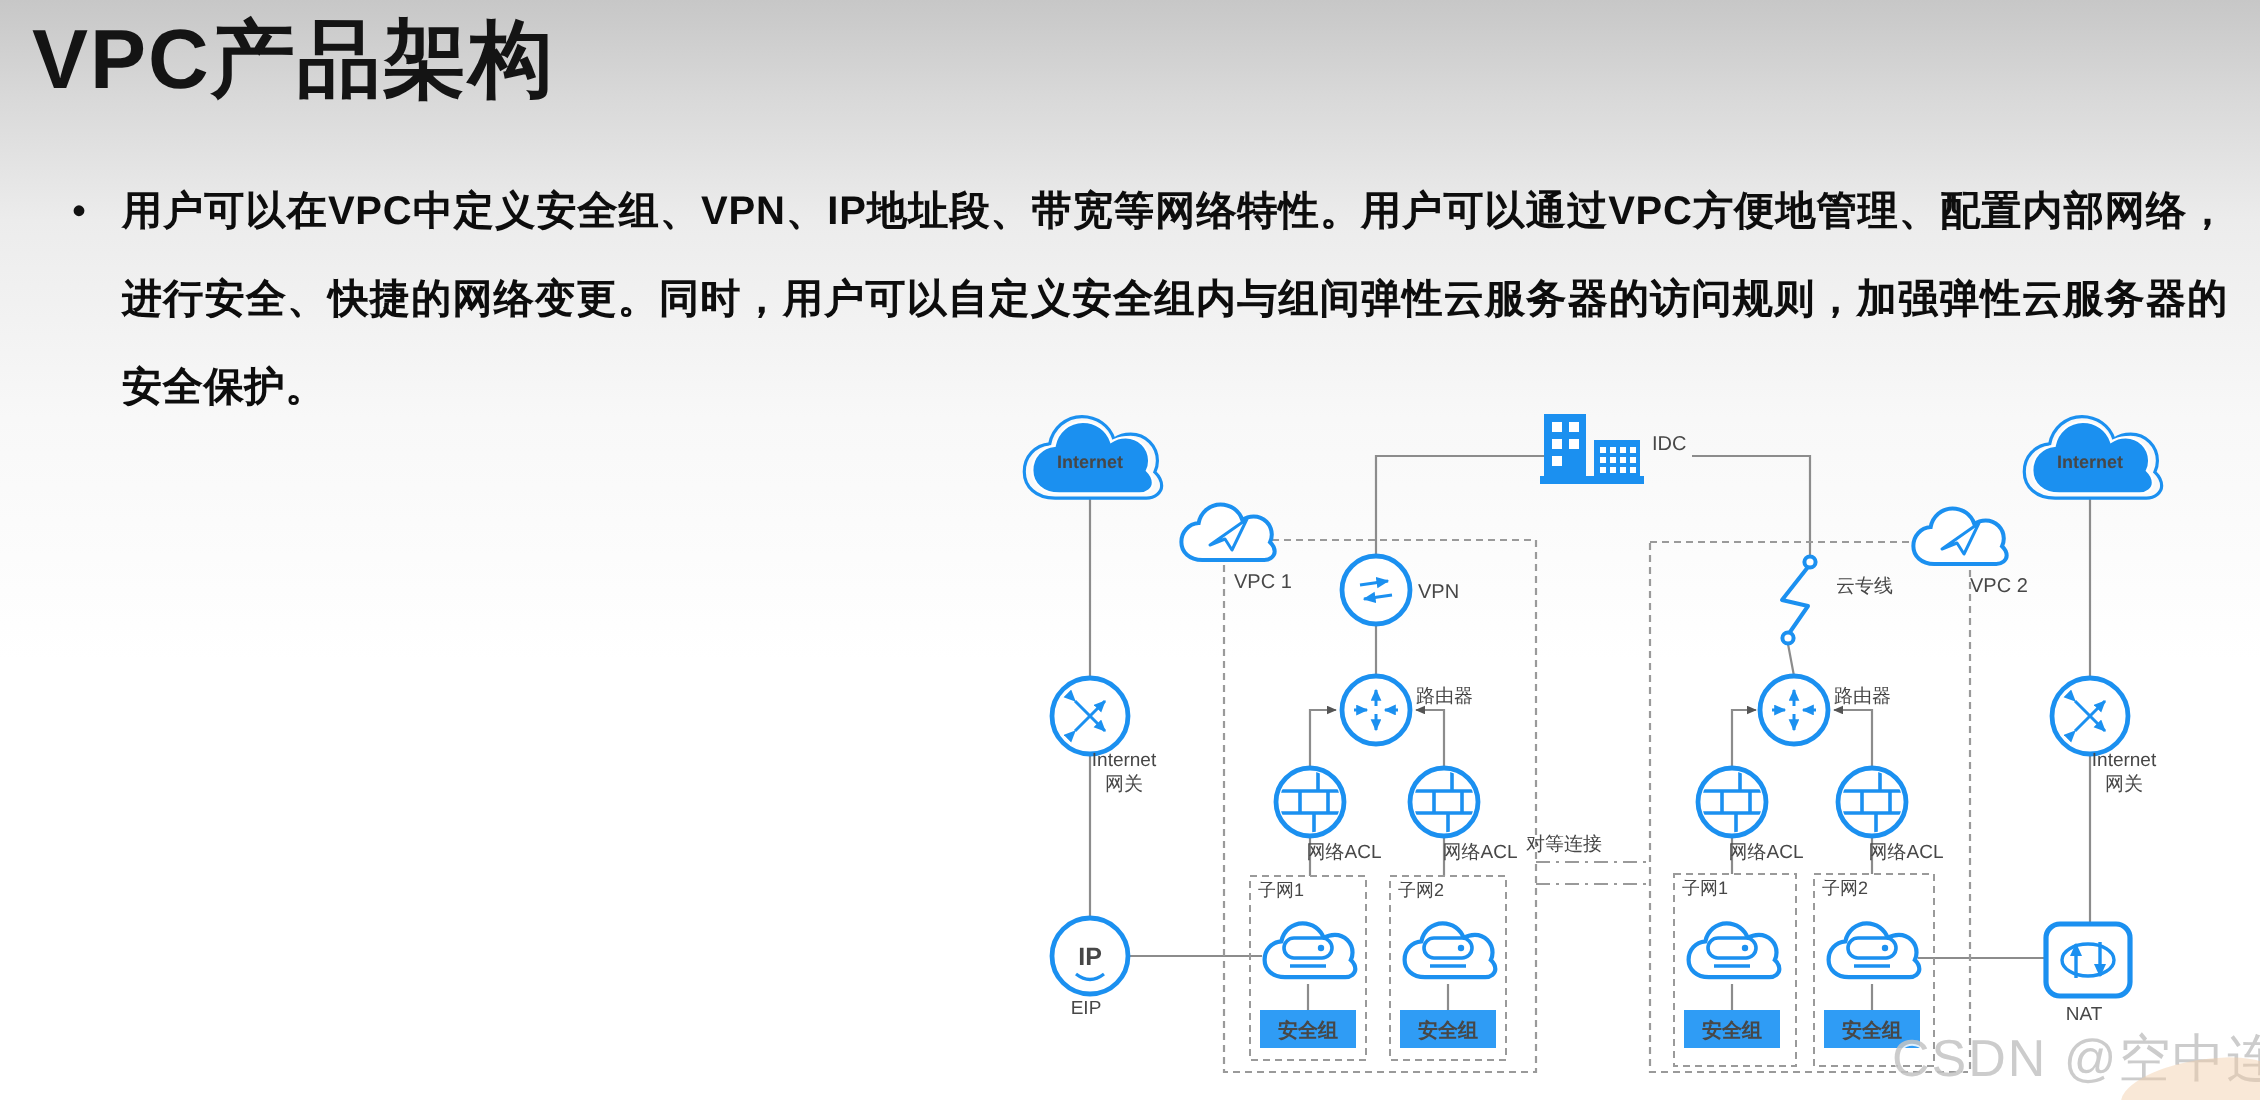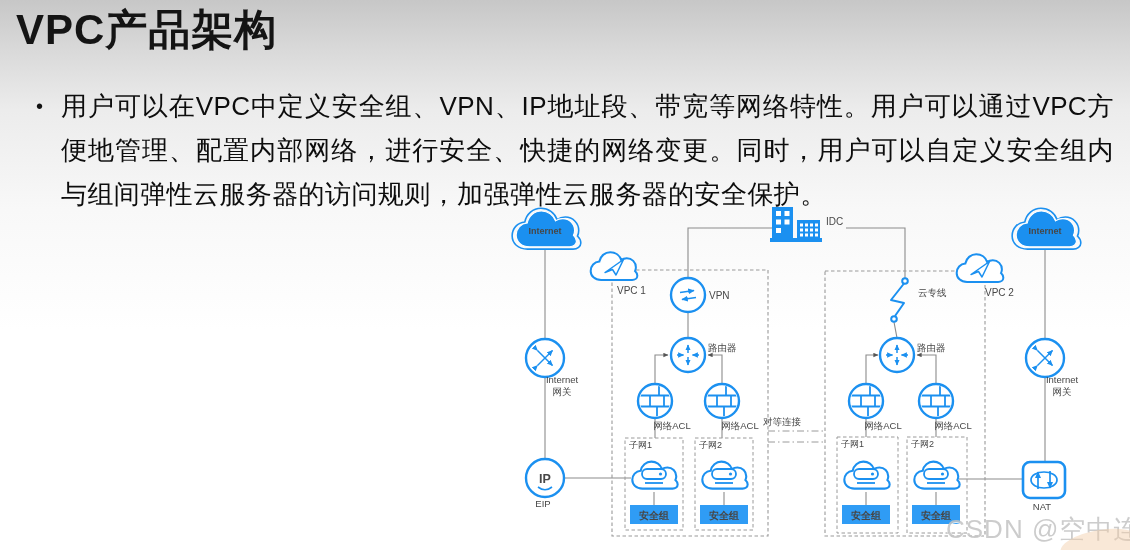--- a/index.html
+++ b/index.html
@@ -8,21 +8,21 @@
     font-family:"Liberation Sans",sans-serif;
     background:linear-gradient(180deg,#c7c7c7 0%,#d9d9d9 9%,#ececec 20%,#f8f8f8 38%,#ffffff 60%,#ffffff 100%);
   }
   .slide{position:relative;width:1130px;height:550px;overflow:hidden;}
   .title{
     position:absolute;left:16px;top:2px;margin:0;
     font-size:42px;font-weight:600;color:#141414;letter-spacing:1px;
   }
   .bullet-row{position:absolute;left:36px;top:84px;width:1078px;display:flex;}
   .bullet-marker{font-size:20px;line-height:44px;color:#111;margin-right:18px;flex:0 0 auto;}
-  .bullet-text{margin:0;font-size:26px;line-height:44px;color:#0d0d0d;letter-spacing:0.4px;text-align:justify;}
+  .bullet-text{margin:0;font-size:20px;line-height:44px;color:#0d0d0d;letter-spacing:0.4px;text-align:justify;font-weight:bold;}
   .diagram{position:absolute;left:490px;top:195px;}
   svg{font-family:"Liberation Sans",sans-serif;}
   svg text{fill:#474747;}
   .watermark{
     position:absolute;left:946px;top:512px;white-space:nowrap;
     font-size:26px;color:#c4c4c4;opacity:.85;letter-spacing:1px;
     text-shadow:0 1px 0 #fff;
   }
   .corner-shape{
     position:absolute;right:-10px;bottom:-10px;width:80px;height:30px;

